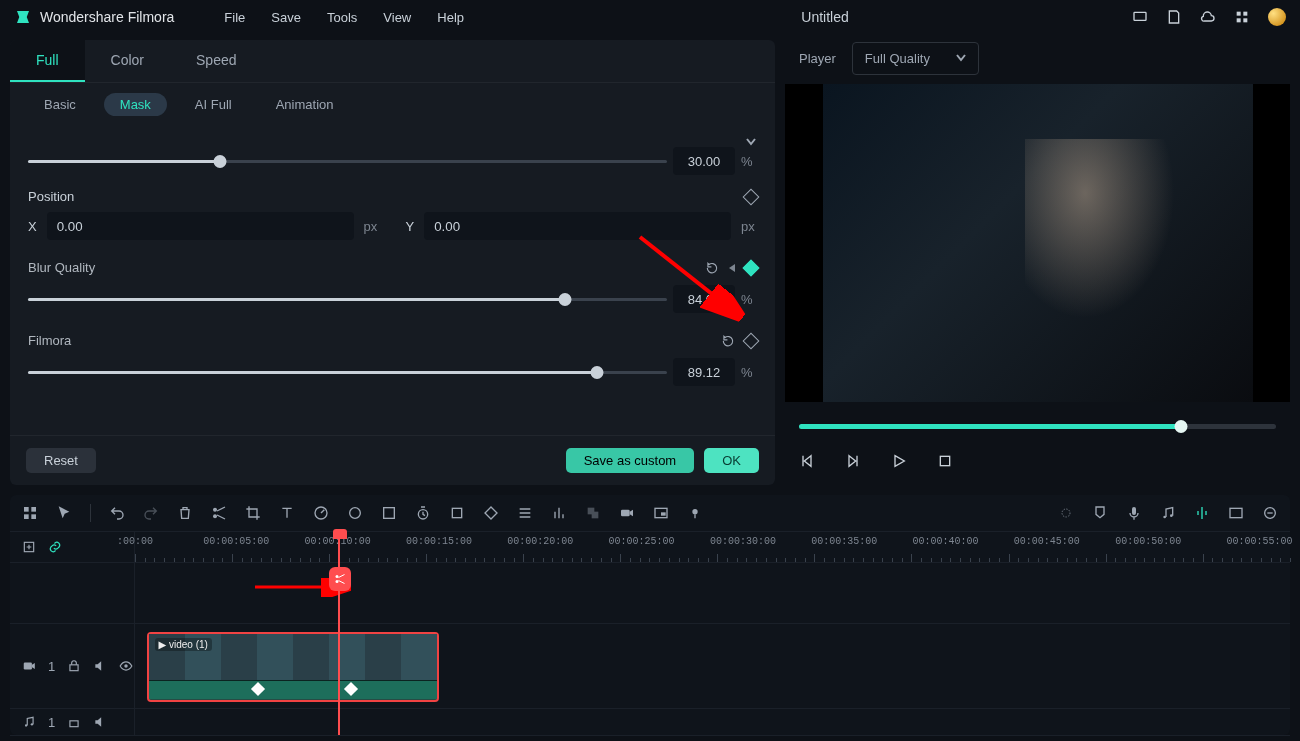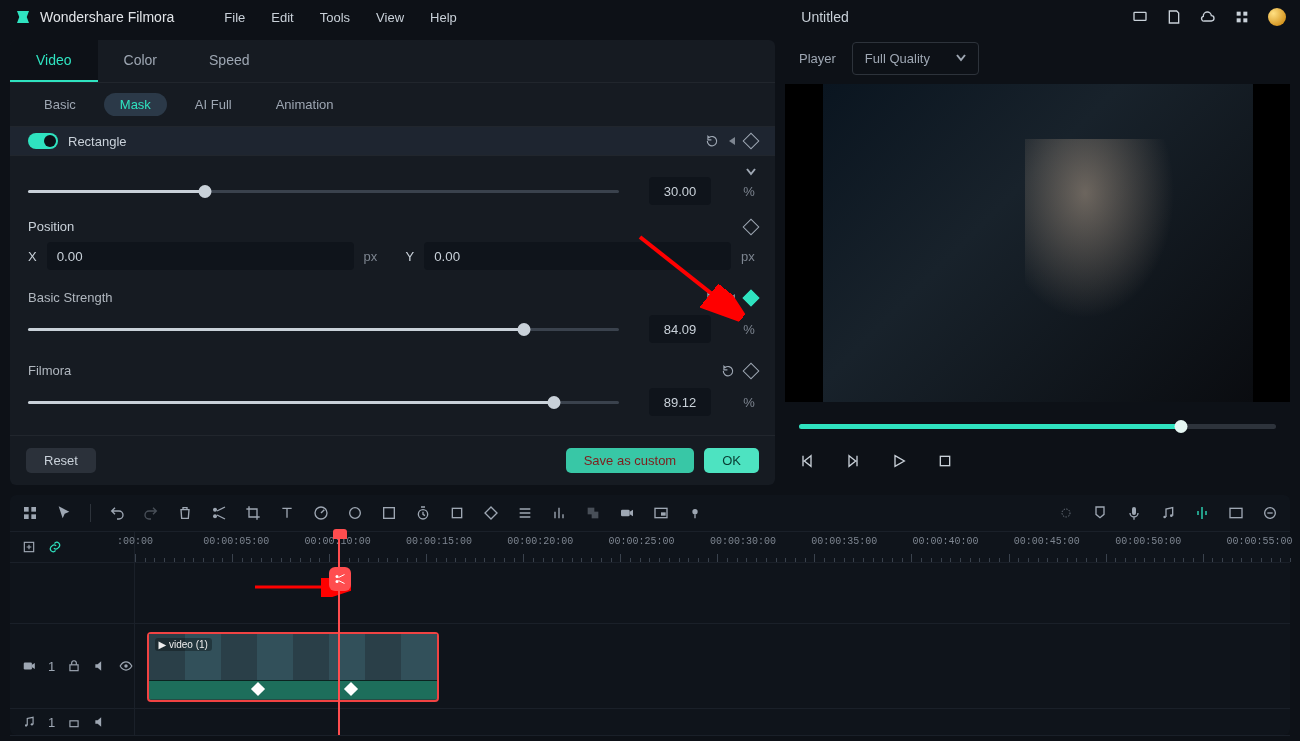--- a/index.html
+++ b/index.html
@@ -130,22 +130,21 @@
     margin-top: 2px;
     position:relative;
   }
   .slider-row .label {
     font-size:13px;
     color:#b0b7bf;
   }
   .slider-track-row {
     display:flex;
     align-items:center;
-    gap:30px;
-    text-align:center;
+    gap:6px;
   }
   .track {
     flex:1;
     height:3px;
     background:#3a424d;
     border-radius:2px;
     position:relative;
   }
   .track .fill {
     height:100%;
@@ -180,21 +179,21 @@
     display:flex;
     align-items:center;
     padding: 12px 16px;
     border-top:1px solid #21262d;
   }
   .btn {
     padding: 5px 18px; border-radius:5px; font-size:13px;
   }
   .btn.grey { background:#2b313a; color:#c9d1d9; }
   .btn.mint { background:#4de3c1; color:#083d32; }
-  .btn.mint.light { background:#38c7a6; color:#7f1d1d; }
+  .btn.mint.light { background:#38c7a6; color:#000000; }
   .panel-footer .spacer { flex:1; }
   .panel-footer .btn + .btn { margin-left:10px; }
 
   
   .right-panel {
     flex:1;
     display:flex;
     flex-direction:column;
     gap:8px;
   }
@@ -361,21 +360,21 @@
 </head>
 <body>
 
 <div class="topbar">
   <svg class="logo" viewBox="0 0 24 24">
       <polygon points="4,4 20,4 17,12 20,20 4,20 7,12" fill="#2fe3c0"></polygon>
     </svg>
   <span class="app-title">Wondershare Filmora</span>
   <div class="menus">
     <span>File</span>
-    <span>Edit</span>
+    <span>Save</span>
     <span>Tools</span>
     <span>View</span>
     <span>Help</span>
   </div>
   <span class="doc-title">Untitled</span>
   <div class="top-right">
     <svg class="tri-icon" viewBox="0 0 24 24">
         <rect x="3" y="5" width="18" height="12" rx="1" fill="none" stroke="#c9d1d9" stroke-width="2"></rect>
       </svg>
     <svg class="tri-icon" viewBox="0 0 24 24">
@@ -391,42 +390,31 @@
         <rect x="14" y="14" width="6" height="6"></rect>
       </svg>
     <div class="avatar"></div>
   </div>
 </div>
 
 <div class="workspace">
 
   <div class="left-panel">
     <div class="major-tabs">
-      <div class="active">Video</div>
+      <div class="active">Full</div>
       <div>Color</div>
       <div>Speed</div>
     </div>
     <div class="sub-tabs">
       <span>Basic</span>
       <span class="active">Mask</span>
       <span>AI Full</span>
       <span>Animation</span>
     </div>
 
-    <div class="section-head">
-      <div class="toggle"></div>
-      <span>Rectangle</span>
-      <div class="kf-tools">
-        <svg viewBox="0 0 24 24">
-            <path d="M4 12a8 8 0 1 0 3-6l-2-2v6h6" fill="none" stroke="#9ea7b3" stroke-width="2"></path>
-          </svg>
-        <span class="tri-left"></span>
-        <span class="diamond"></span>
-      </div>
-    </div>
 
     <div class="props">
       <div class="props-inner">
 
         <div class="slider-row" style="margin-top:6px">
           <div style="text-align:right; margin-bottom:-4px;">
             <svg width="12" height="12">
                 <path d="M2 3 L6 8 L10 3" stroke="#9ea7b3" stroke-width="2" fill="none"></path>
               </svg>
           </div>
@@ -456,21 +444,21 @@
             <div class="axis">
               <span>Y</span>
               <input value="0.00" style="">
               <span class="pct">px</span>
             </div>
           </div>
         </div>
 
         <div class="slider-row" style="margin-top:20px">
           <div class="pos-label-row">
-            <span class="label">Basic Strength</span>
+            <span class="label">Blur Quality</span>
             <div class="prop-kf">
               <svg width="14" height="14" viewBox="0 0 24 24">
                   <path d="M4 12a8 8 0 1 0 3-6l-2-2v6h6" fill="none" stroke="#9ea7b3" stroke-width="2"></path>
                 </svg>
               <span class="tri-left"></span>
               <span class="diamond filled"></span>
             </div>
           </div>
           <div class="slider-track-row" style="margin-top:10px">
             <div class="track">

